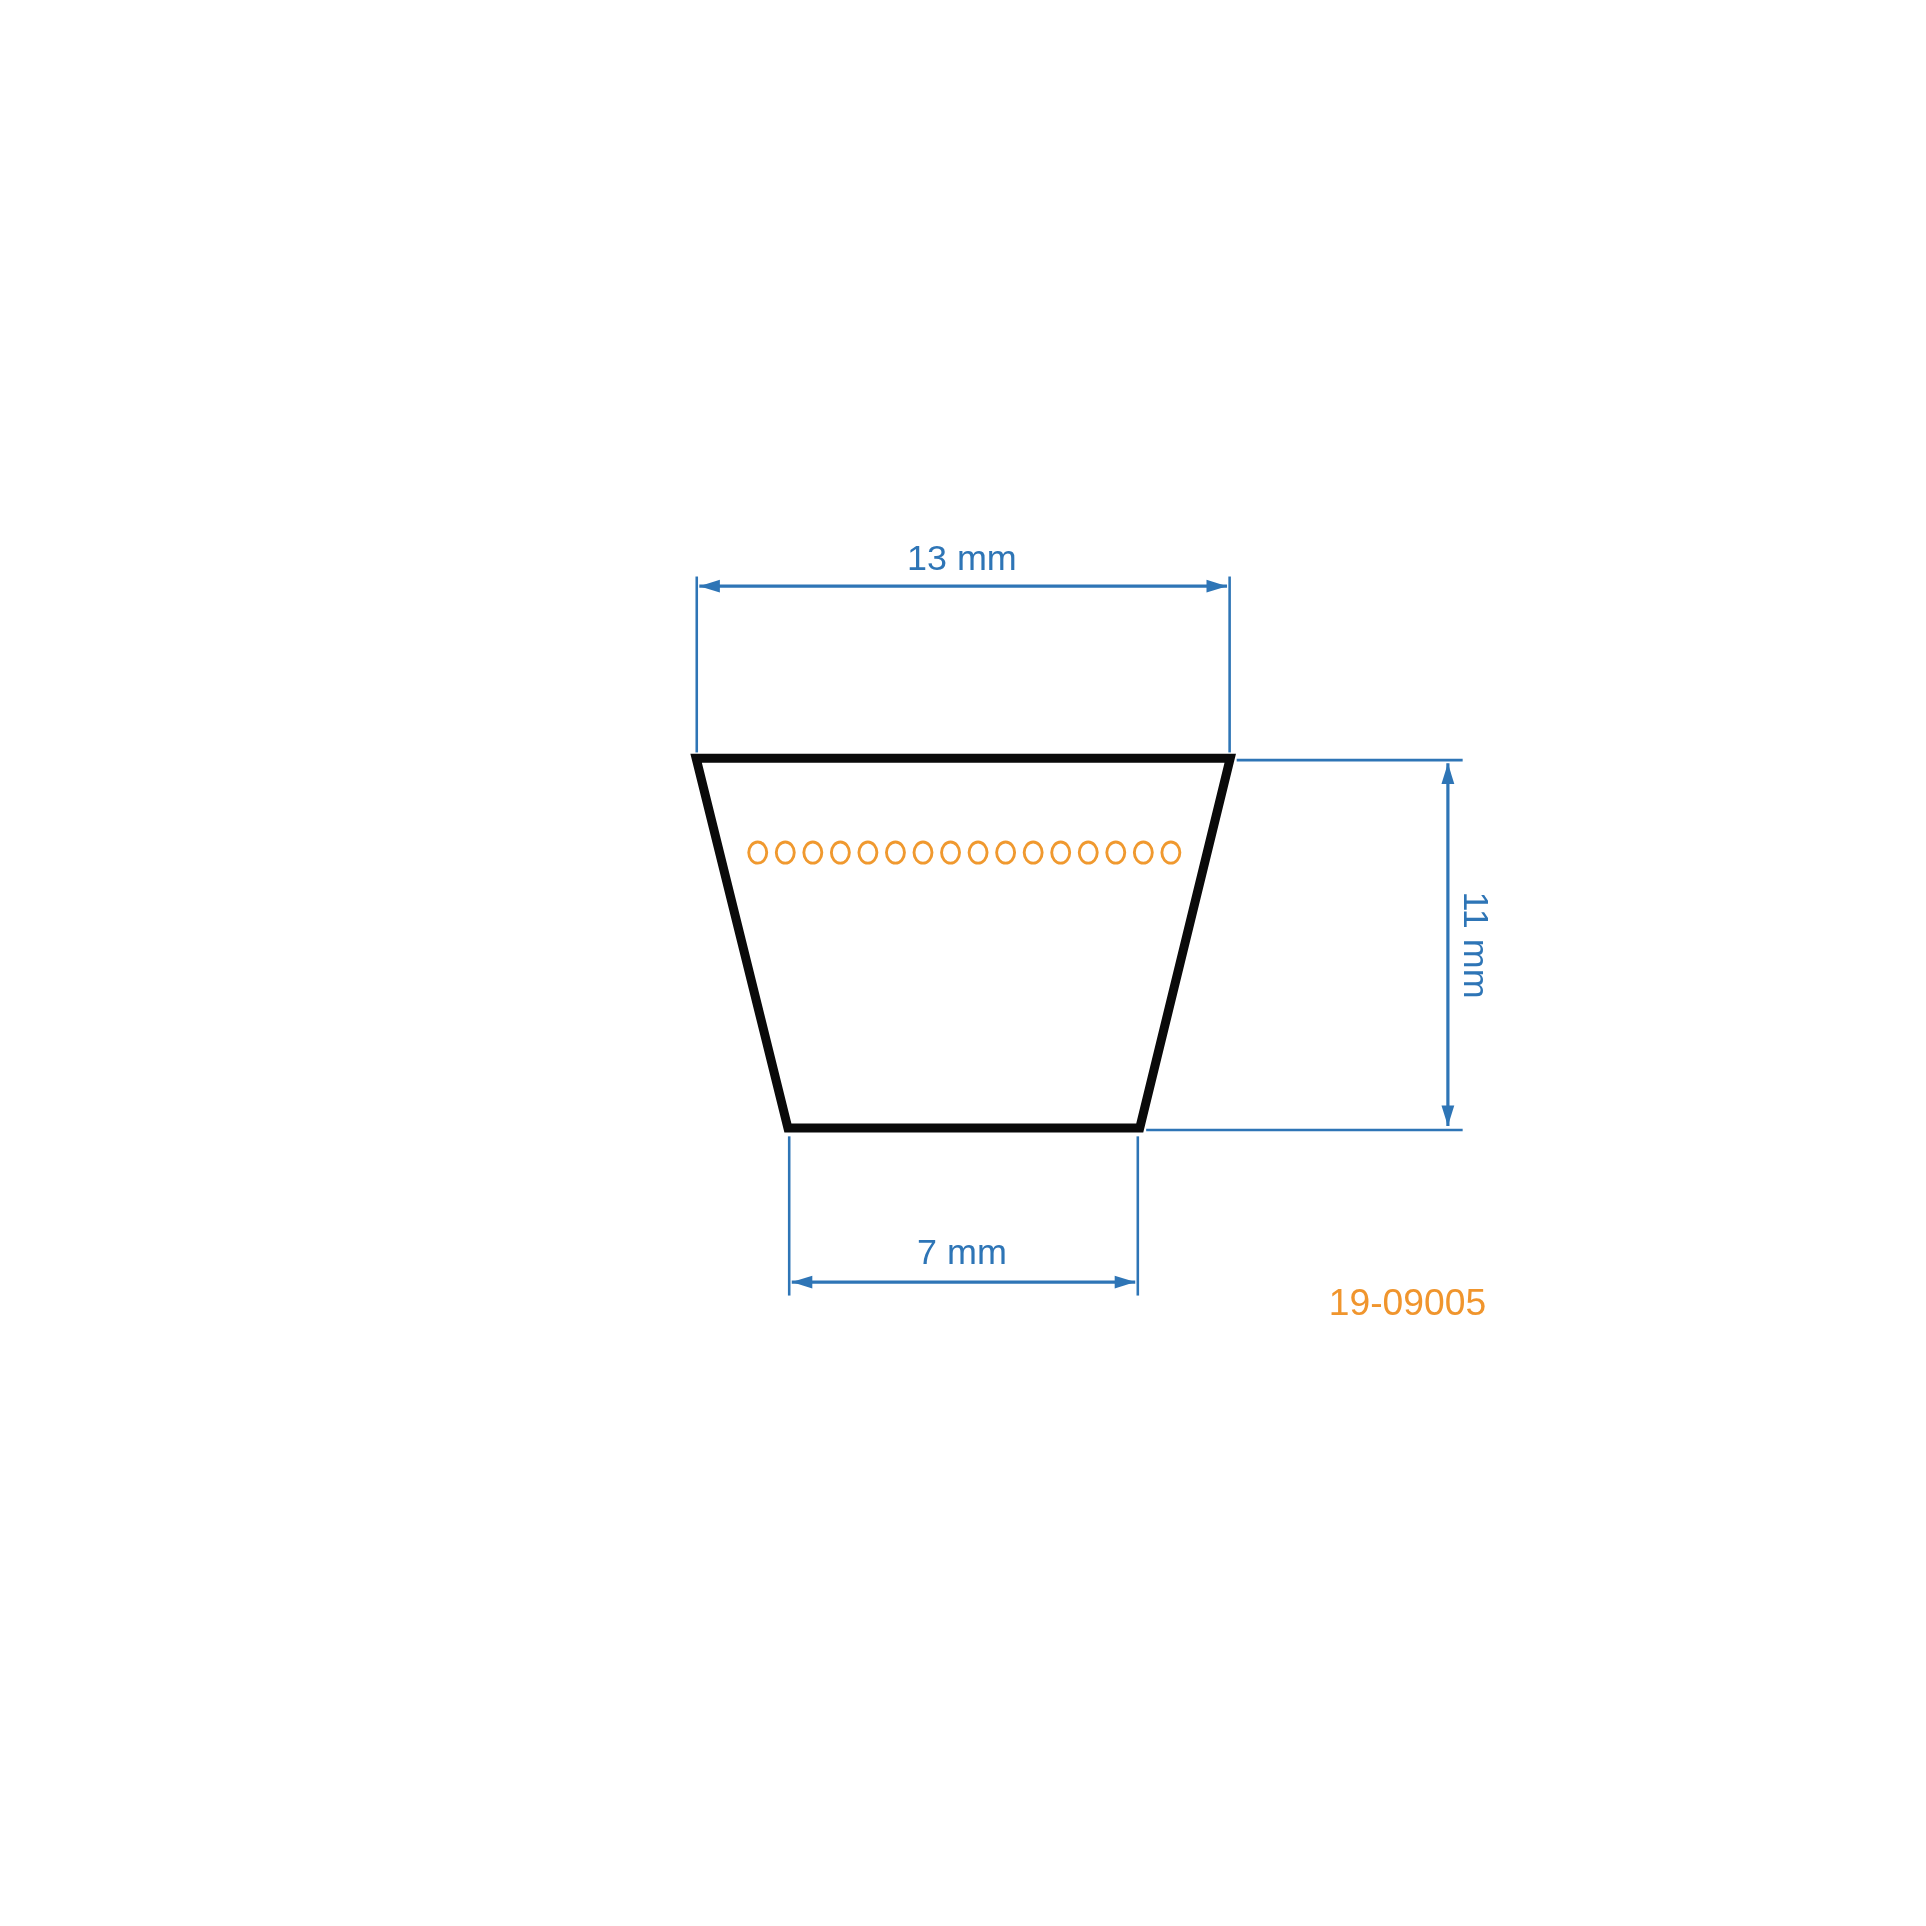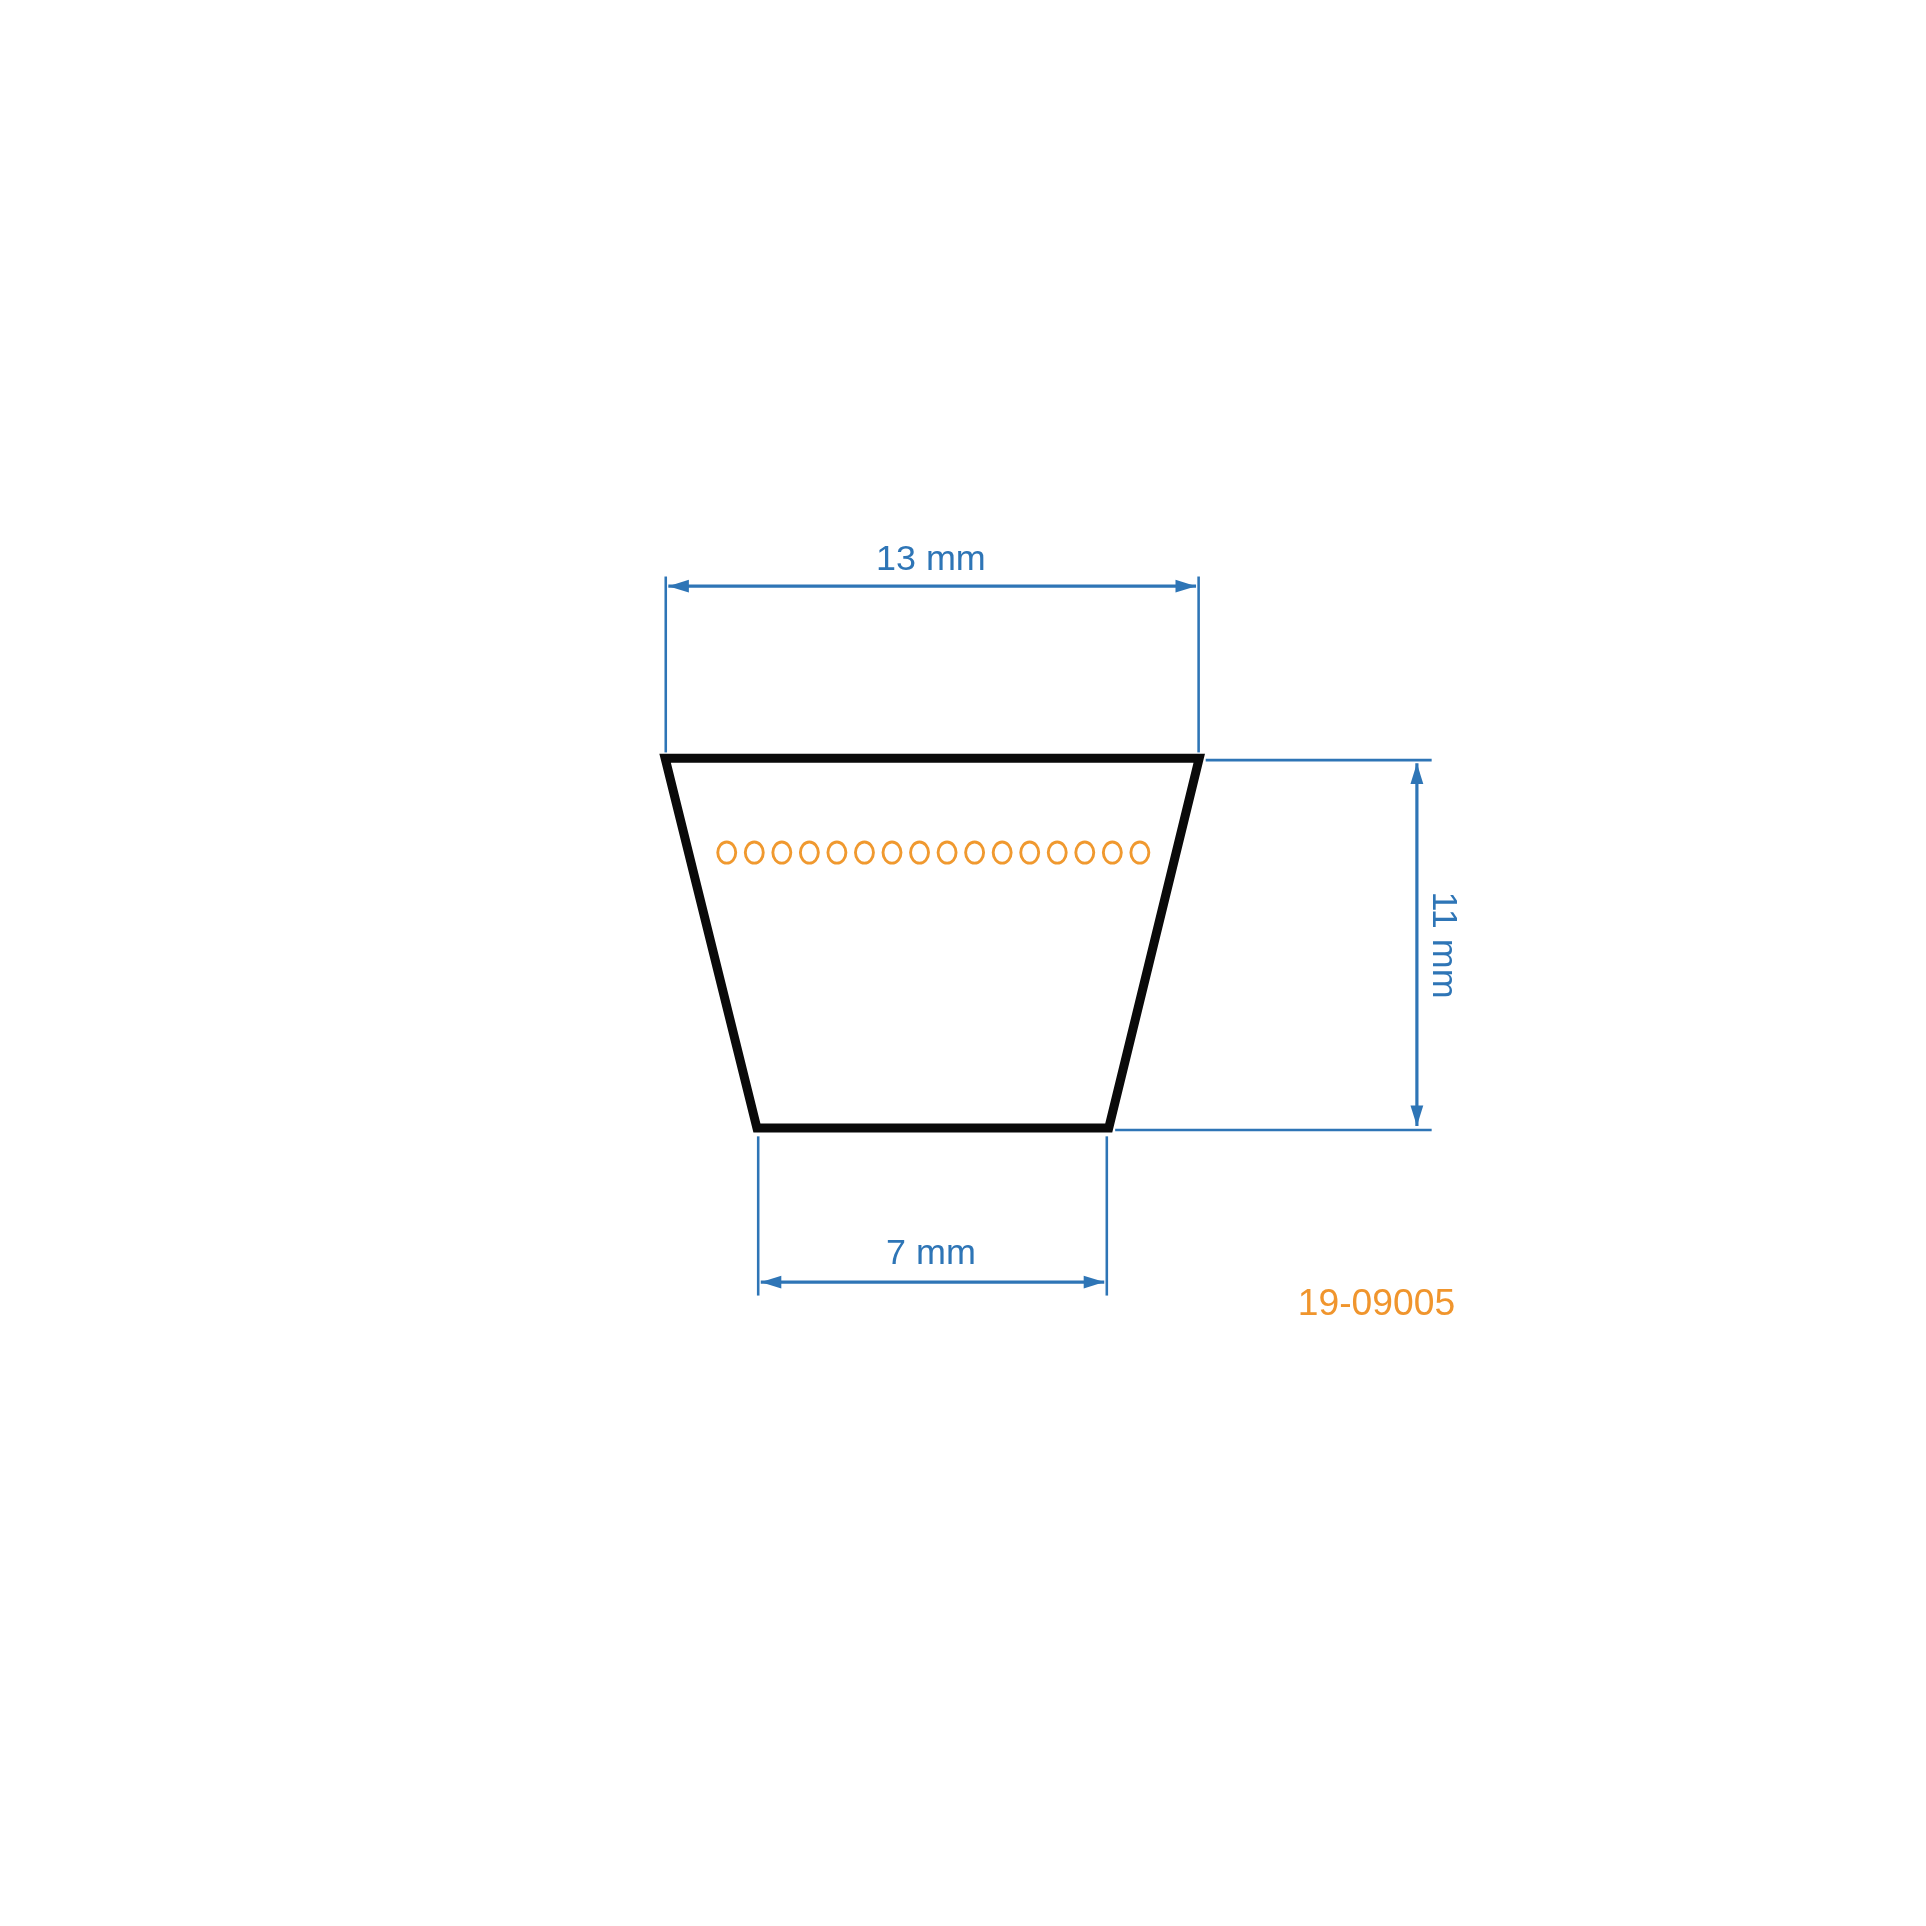--- a/index.html
+++ b/index.html
@@ -6,20 +6,21 @@
     margin: 0;
     padding: 0;
     background: #ffffff;
   }
   #canvas {
     position: relative;
     width: 1733px;
     height: 1926px;
     background: #ffffff;
     font-family: "Liberation Sans", sans-serif;
+    margin-left: 31px;
   }
   svg { display: block; }
   text {
     font-family: "Liberation Sans", sans-serif;
   }
 </style>
 </head>
 <body>
 
 <div id="canvas">

